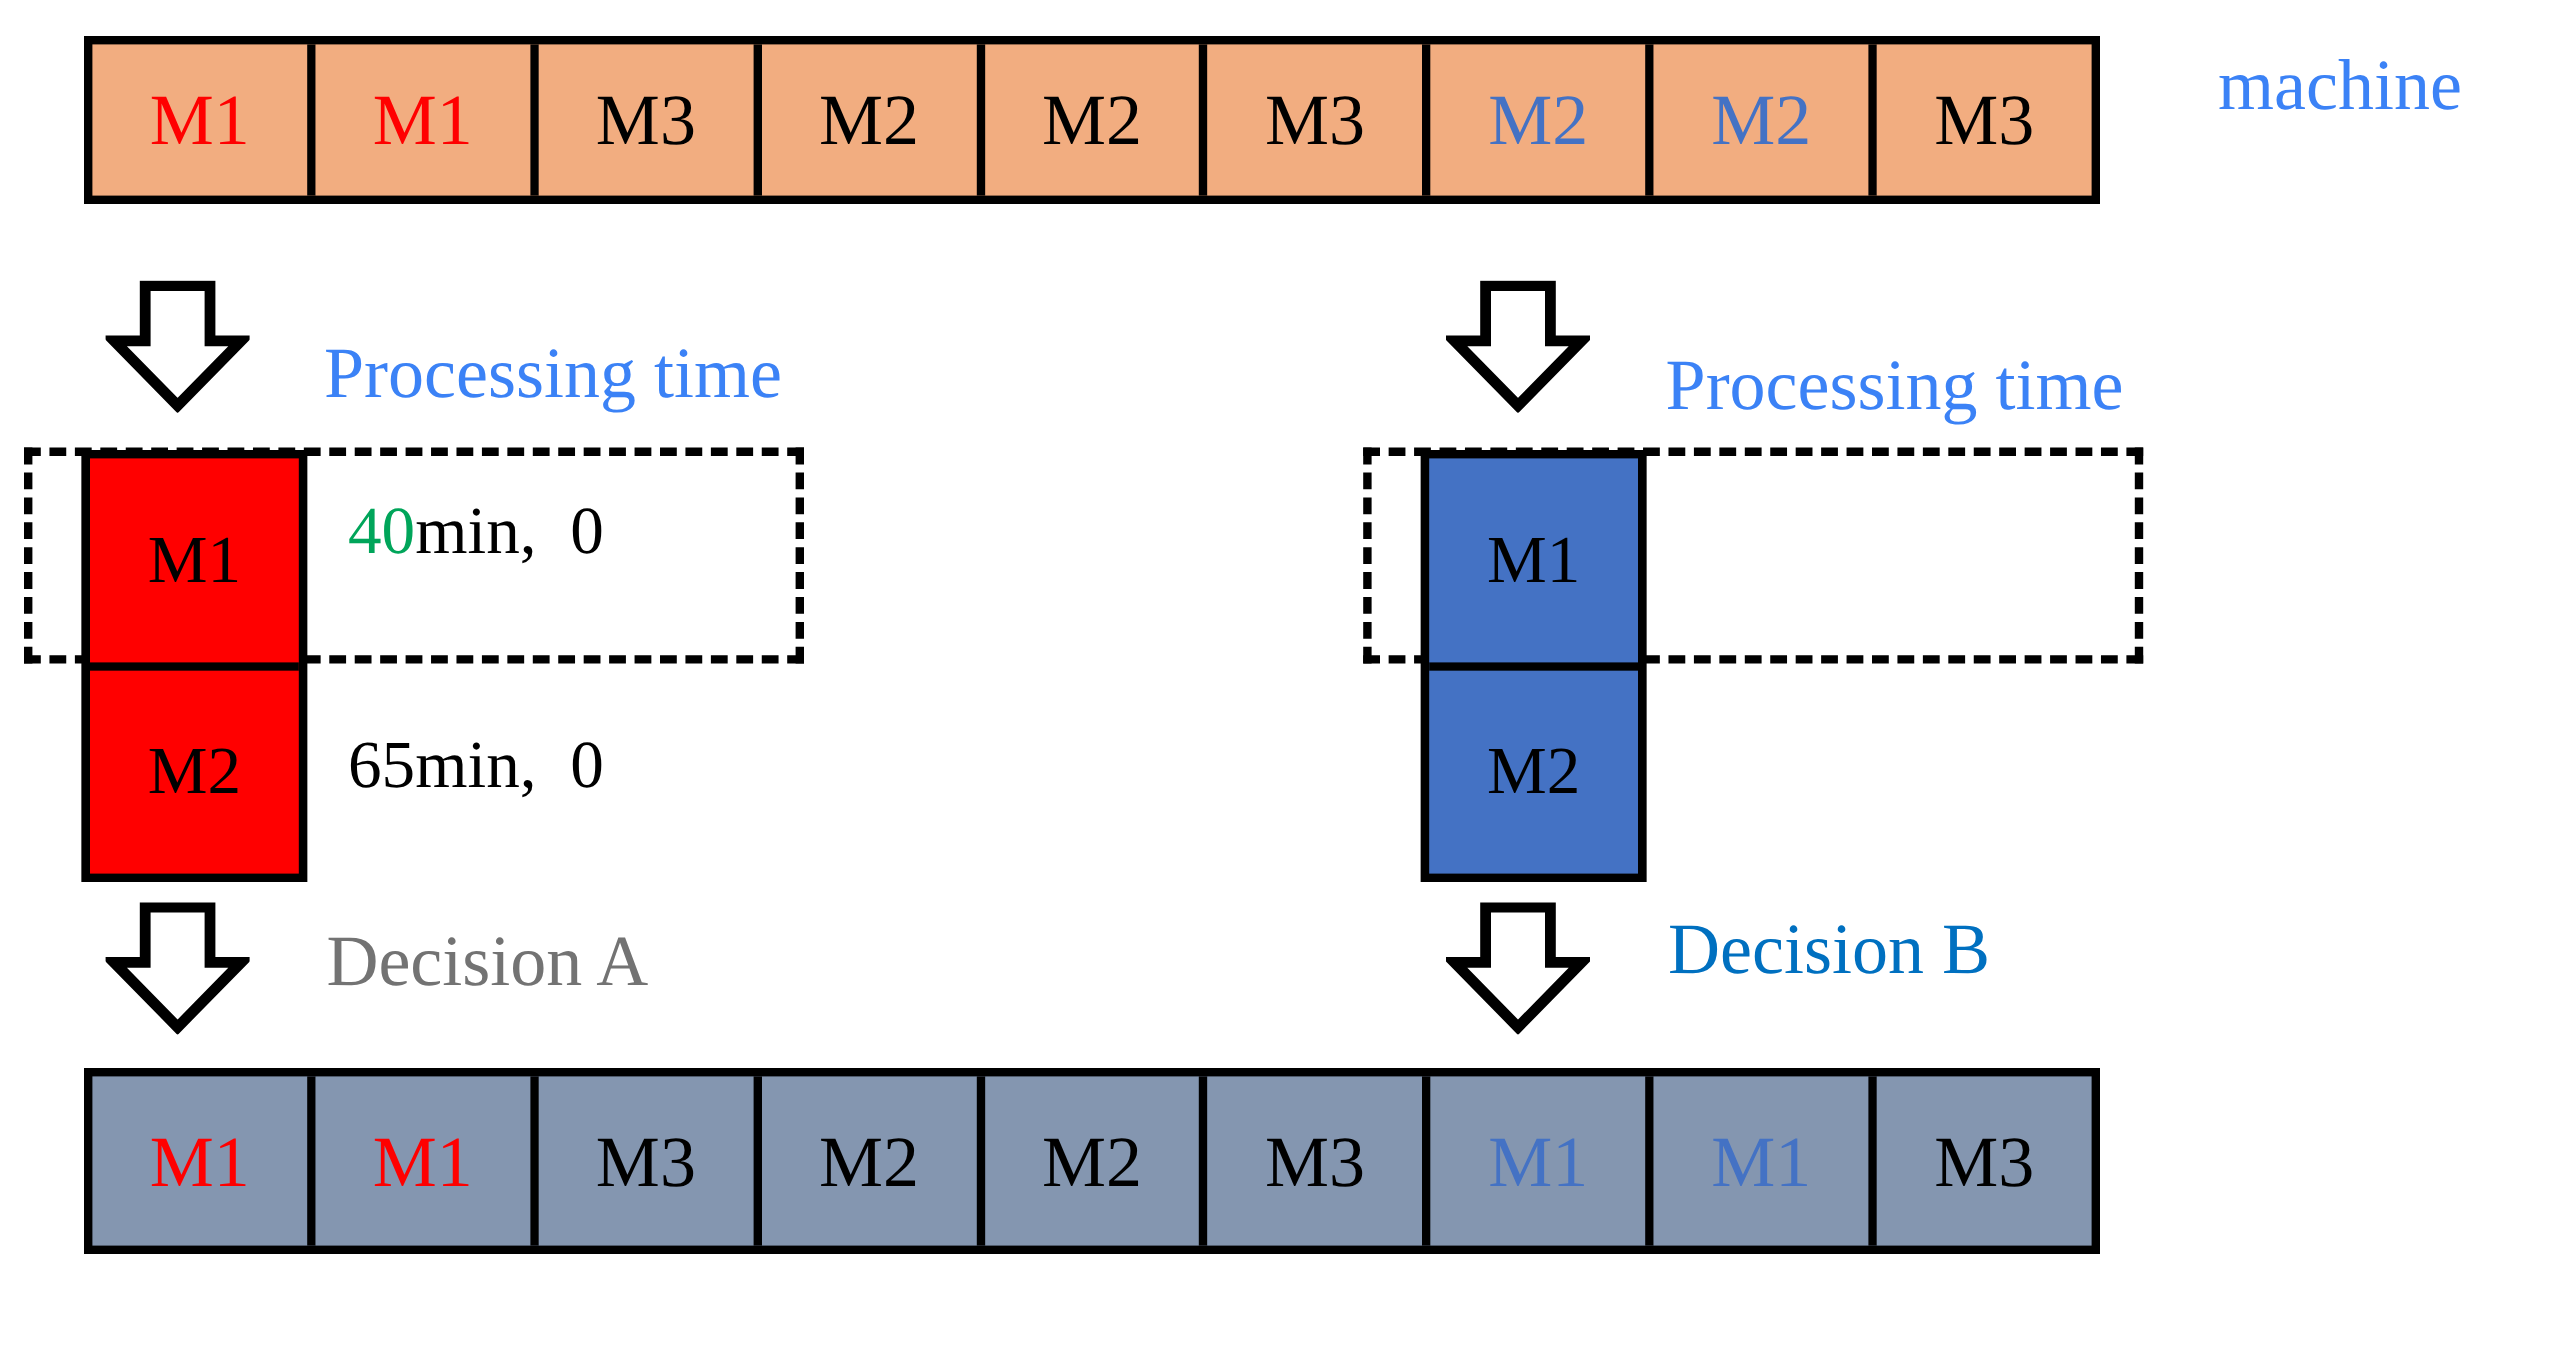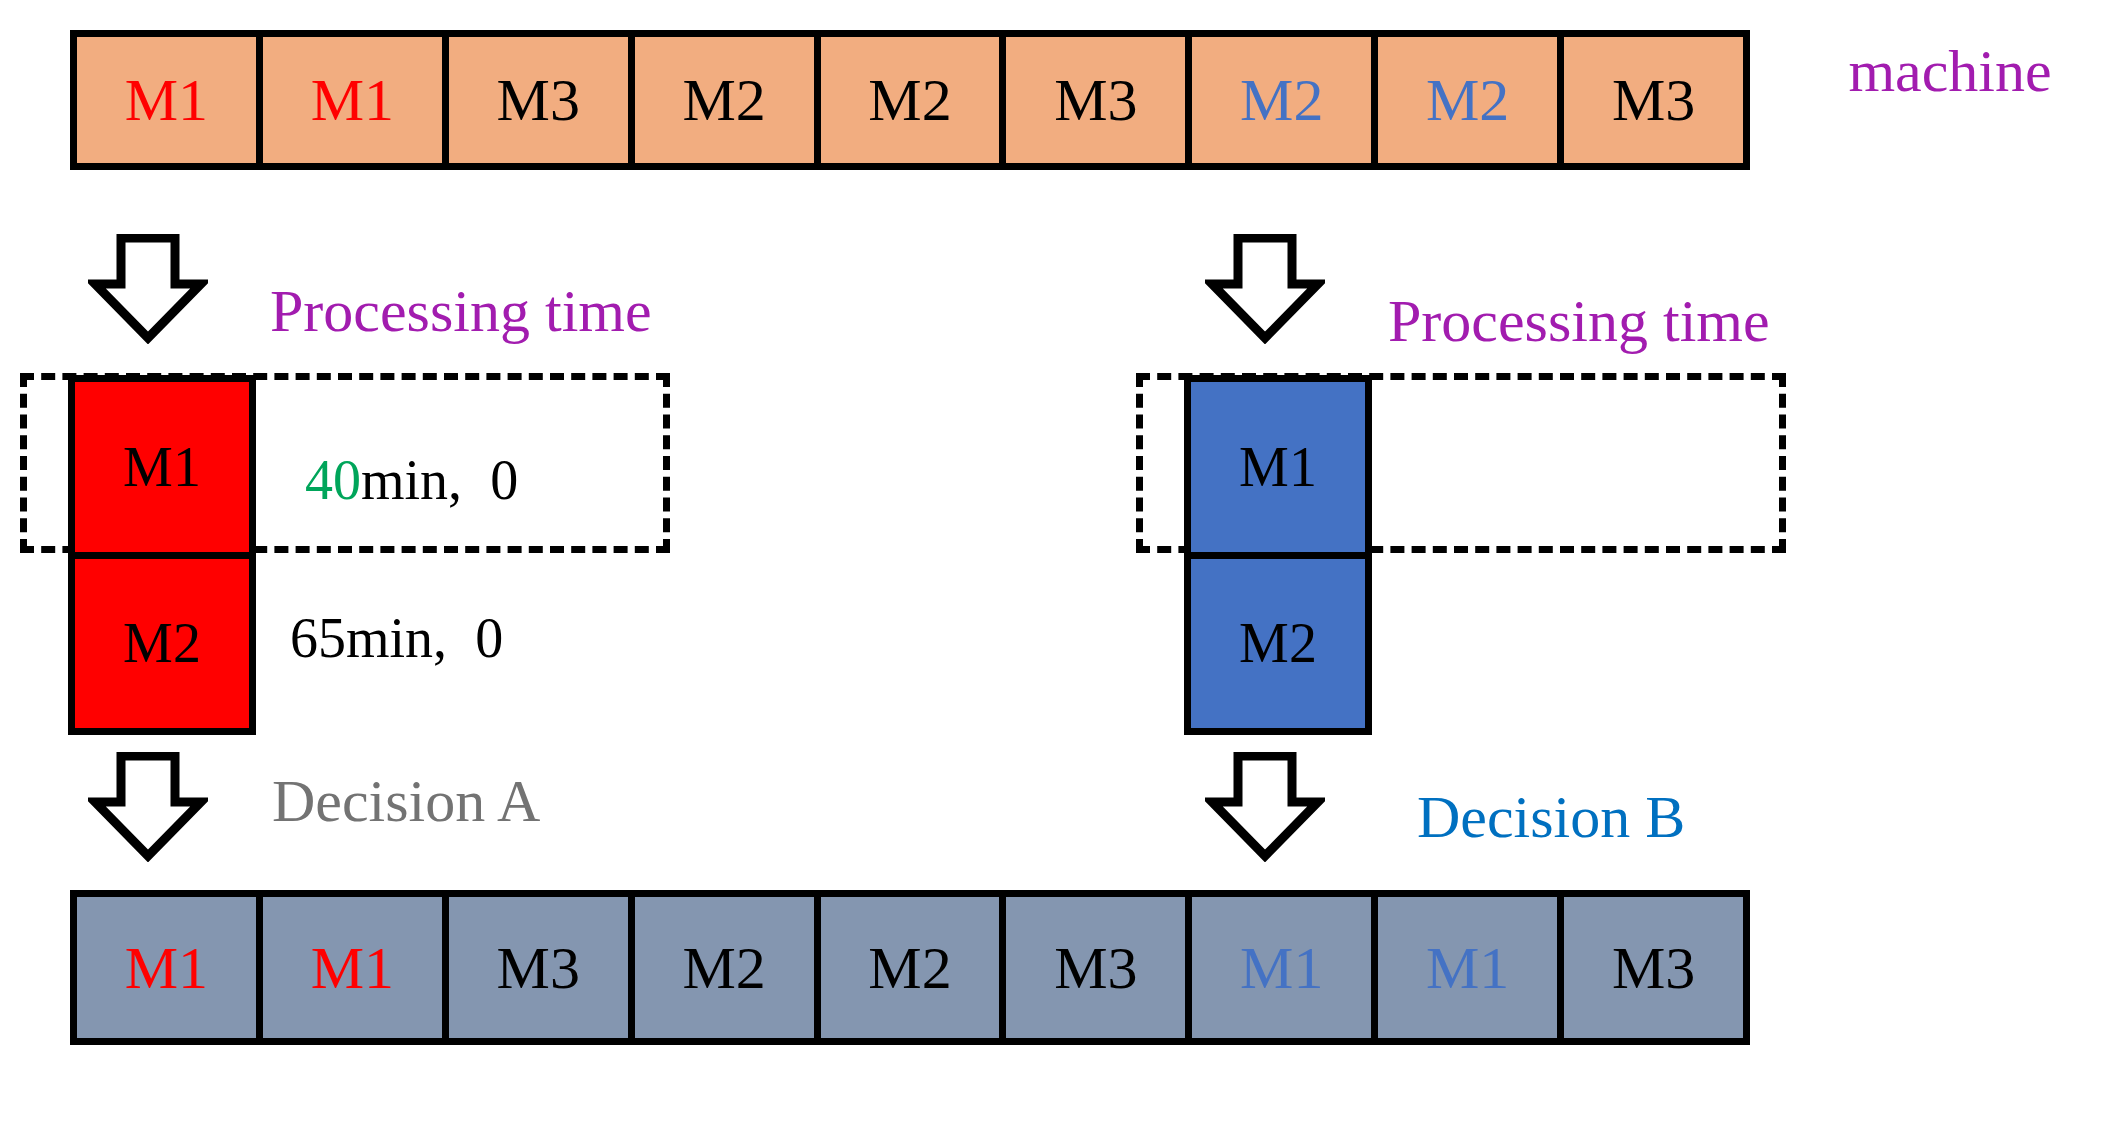--- a/index.html
+++ b/index.html
@@ -84,21 +84,21 @@
     border: 7px dashed #000000;
     box-sizing: border-box;
     background: transparent;
   }
 
   
   .label {
     position: absolute;
     font-size: 60px;
     line-height: 1.05;
-    color: #a21caf;
+    color: #3b82f6;
     white-space: nowrap;
   }
   .label.red   { color: #737373; }
   .label.blue  { color: #0070C0; }
   .label.center { text-align: center; }
 
   
   .arrow { position: absolute; }
 </style>
 </head>
@@ -156,21 +156,21 @@
 
   <div class="dec-col red" style="left:68px; top:375px; width:188px; height:360px;">
     <div class="mcell">
       <span>M1</span>
     </div>
     <div class="mcell">
       <span>M2</span>
     </div>
   </div>
 
-  <div class="proc-text" style="left:290px; top:452px;margin-left:15px;">
+  <div class="proc-text" style="left:290px; top:415px;">
     <span class="green">40</span><span>min,</span>&nbsp;&nbsp;<span>0</span>
   </div>
 
   <div class="proc-text" style="left:290px; top:610px;text-align:right;">
     <span>65</span><span>min,</span>&nbsp;&nbsp;<span>0</span>
   </div>
 
   <div class="dashed-box" style="left:1136px; top:373px; width:650px; height:180px;"></div>
 
   <div class="dec-col blue" style="left:1184px; top:375px; width:188px; height:360px;">
@@ -187,21 +187,21 @@
   <svg class="arrow" style="left:88px; top:752px;" width="120" height="110" viewBox="0 0 120 110">
     <polygon points="33,4 87,4 87,50 113,50 60,104 7,50 33,50" fill="#FFFFFF" stroke="#000000" stroke-width="9" stroke-linejoin="miter"></polygon>
   </svg>
 
   <svg class="arrow" style="left:1205px; top:752px;" width="120" height="110" viewBox="0 0 120 110">
     <polygon points="33,4 87,4 87,50 113,50 60,104 7,50 33,50" fill="#FFFFFF" stroke="#000000" stroke-width="9" stroke-linejoin="miter"></polygon>
   </svg>
 
   <div class="label red" style="left:272px; top:770px;">Decision A</div>
 
-  <div class="label blue" style="left:1390px; top:786px;margin-left:27px;">Decision B</div>
+  <div class="label blue" style="left:1390px; top:760px;">Decision B</div>
 
   <div class="strip strip-bottom" style="left:70px; top:890px; width:1680px; height:155px;">
     <div class="cell">
       <span style="color:#FF0000">M1</span>
     </div>
     <div class="cell">
       <span style="color:#FF0000">M1</span>
     </div>
     <div class="cell">
       <span style="color:#000000">M3</span>

